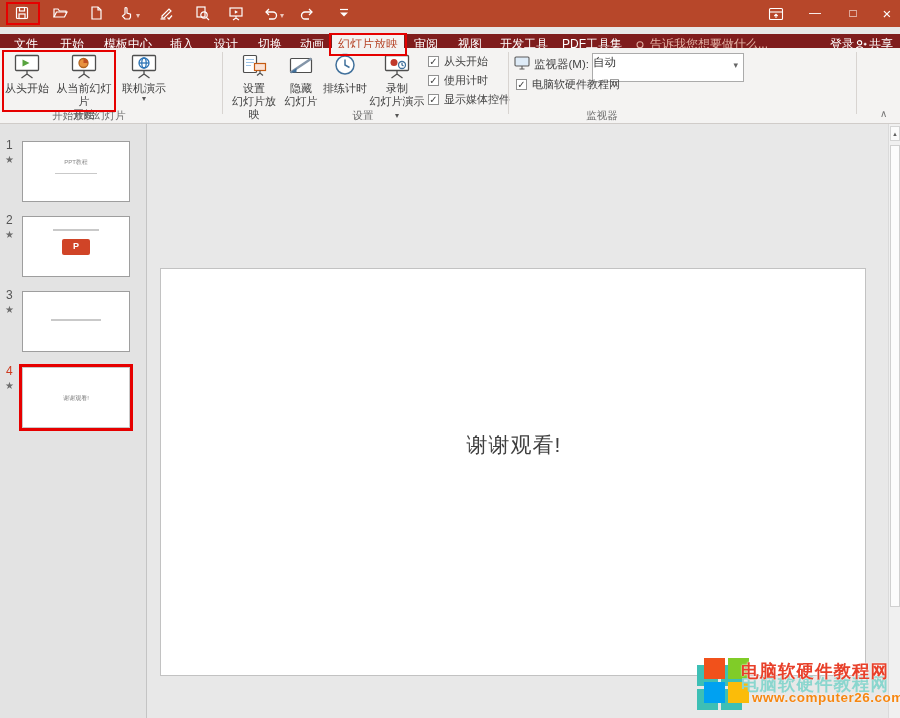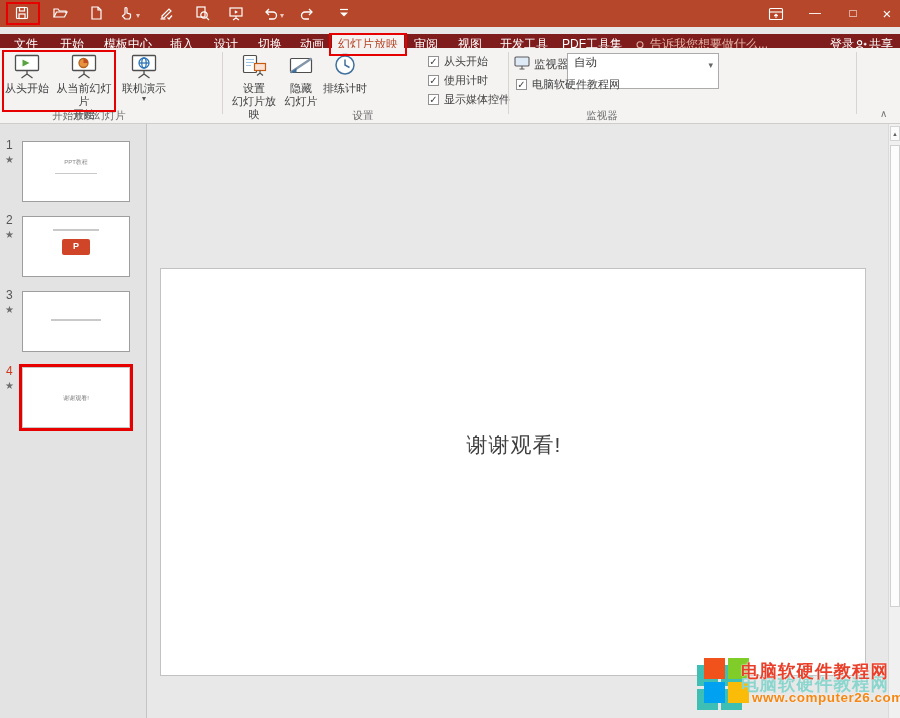--- a/index.html
+++ b/index.html
@@ -254,20 +254,33 @@
     <div class="abs rb-btn" style="left:322px;width:46px">
       <div class="ric">
         <svg width="30" height="30" viewBox="0 0 30 30" fill="none" stroke="#41719C" stroke-width="1.5">
             <path d="M12.5 3.5h5"></path>
             <circle cx="15" cy="14" r="9" fill="#fff"></circle>
             <path d="M15 8.5V14l4.5 2.5"></path>
           </svg>
       </div>
       <div>排练计时</div>
     </div>
+    <div class="abs rb-btn" style="left:368px;width:58px">
+      <div class="ric">
+        <svg width="30" height="30" viewBox="0 0 30 30" fill="none" stroke="#4E4E4E" stroke-width="1.3">
+            <rect x="3.5" y="4.5" width="23" height="15" rx="1" fill="#fff"></rect>
+            <path d="M15 19.5v3.5M9.5 27l5.5-4 5.5 4"></path>
+            <circle cx="12" cy="11.5" r="3.5" fill="#C0392B" stroke="none"></circle>
+            <circle cx="20" cy="14" r="3.5" fill="#fff" stroke="#41719C"></circle>
+            <path d="M20 12v2l1.5 1" stroke="#41719C"></path>
+          </svg>
+      </div>
+      <div>录制</div>
+      <div><span>幻灯片演示</span> <span class="drop-mini">▾</span></div>
+    </div>
     <div class="abs chk-row" style="left:428px;top:6px;width:110px">
       <span class="chk-box">✓</span>
       <span>从头开始</span>
     </div>
     <div class="abs chk-row" style="left:428px;top:25px;width:110px">
       <span class="chk-box">✓</span>
       <span>使用计时</span>
     </div>
     <div class="abs chk-row" style="left:428px;top:44px;width:110px">
       <span class="chk-box">✓</span>
@@ -276,21 +289,21 @@
     <div class="abs rb-sep" style="left:508px"></div>
     <div class="abs grp-label" style="left:333px;width:60px">设置</div>
 
     <span class="abs" style="left:514px;top:8px;width:18px;height:14px">
       <svg viewBox="0 0 18 14" fill="none" stroke="#5B5B5B" stroke-width="1.1">
           <rect x="1" y="1" width="14" height="9" rx="1" fill="#DEEBF7"></rect>
           <path d="M5.5 13h5M8 10v3"></path>
         </svg>
     </span>
     <span class="abs" style="left:534px;top:9px;font-size:11.5px;color:#444">监视器(M):</span>
-    <div class="abs dropdown" style="left:567px;top:5px;width:152px;height:36px;line-height:17px;padding-left:6px">
+    <div class="abs dropdown" style="left:592px;top:5px;width:152px;height:29px;line-height:17px;">
       <span>自动</span>
       <span class="dd-arrow">▾</span>
     </div>
     <div class="abs chk-row" style="left:516px;top:29px;width:130px">
       <span class="chk-box">✓</span>
       <span>电脑软硬件教程网</span>
     </div>
     <div class="abs rb-sep" style="left:856px"></div>
     <div class="abs grp-label" style="left:572px;width:60px">监视器</div>
 

